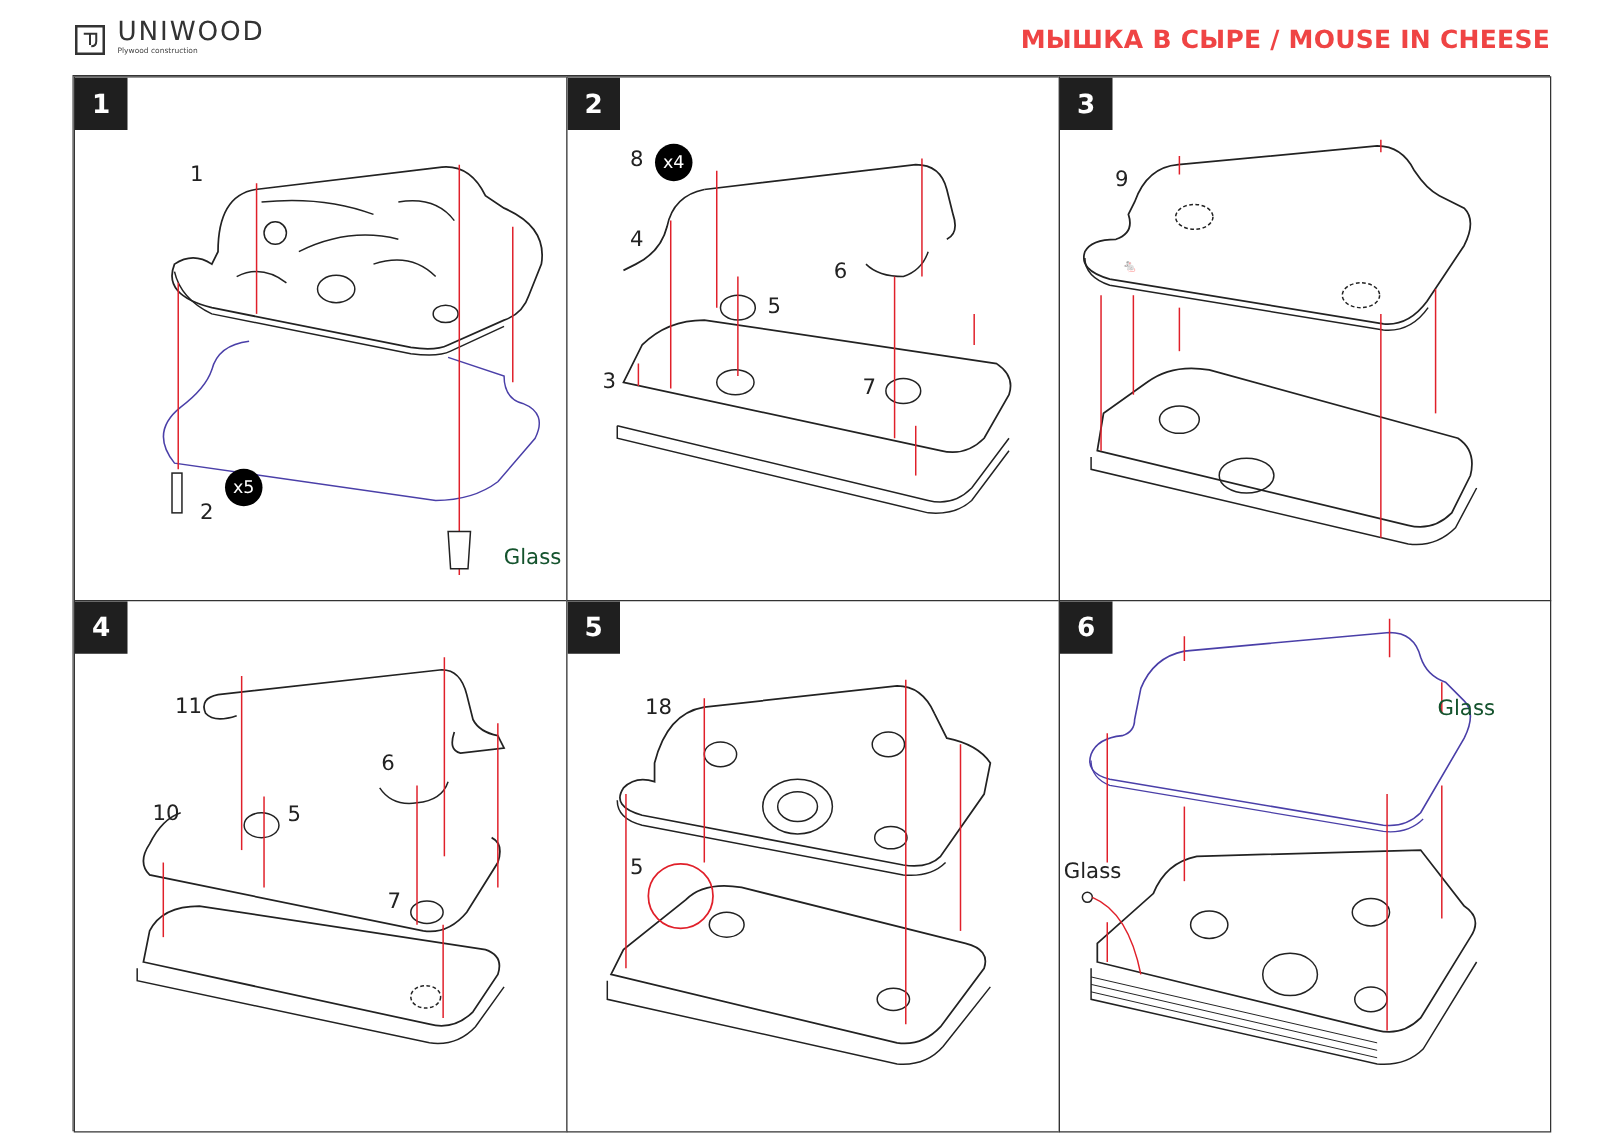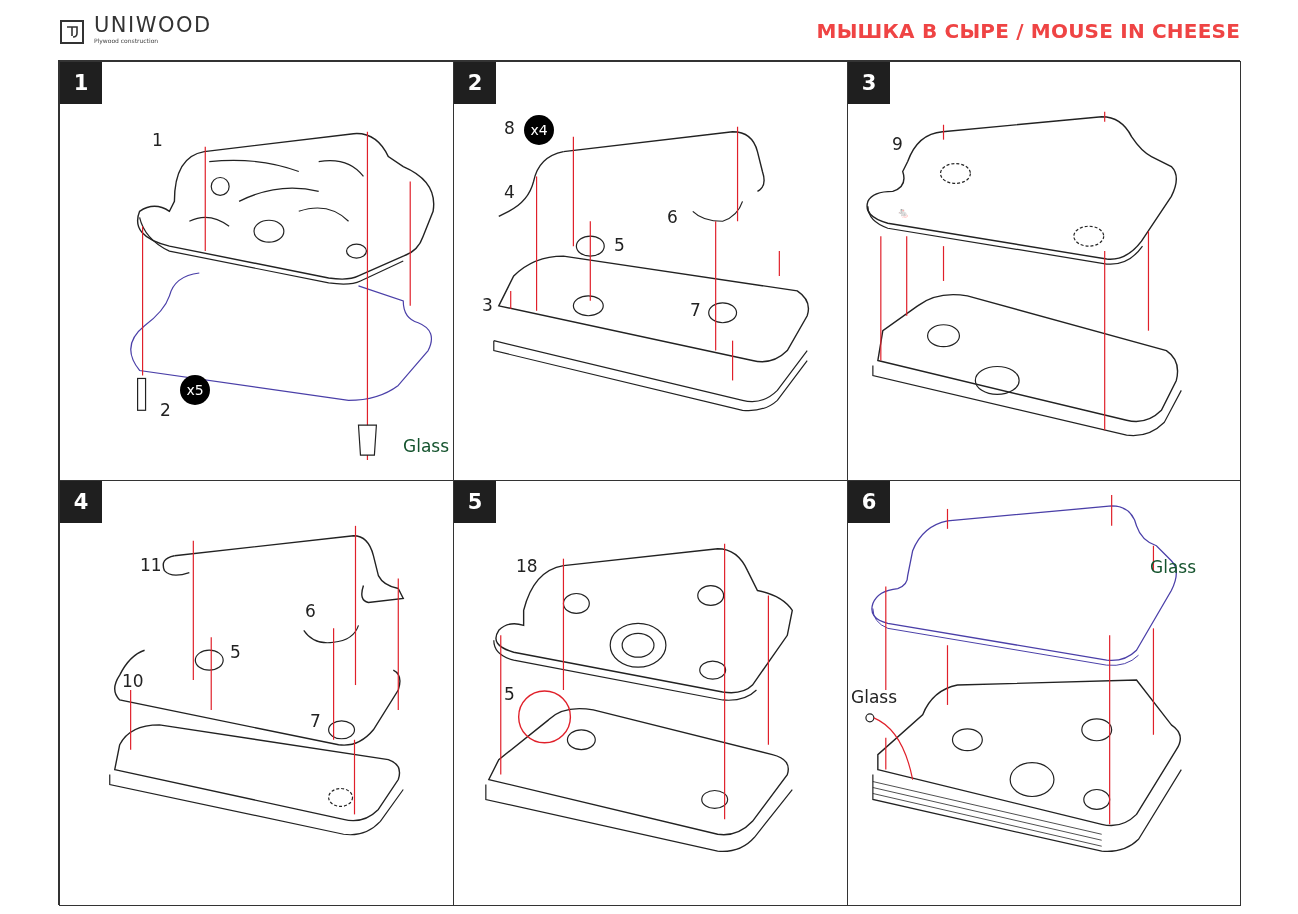--- a/index.html
+++ b/index.html
@@ -138,21 +138,21 @@
         <line x1="297" y1="45" x2="297" y2="205"></line>
         <line x1="340" y1="98" x2="340" y2="230"></line>
         <line x1="152" y1="157" x2="152" y2="230"></line>
         <line x1="275" y1="148" x2="275" y2="260"></line>
         <line x1="71" y1="210" x2="71" y2="270"></line>
         <line x1="296" y1="260" x2="296" y2="335"></line>
       </g>
     </svg>
     <div class="lbl" style="left:80px;top:74px;">11</div>
     <div class="lbl" style="left:245px;top:120px;">6</div>
-    <div class="lbl" style="left:62px;top:190px;">10</div>
+    <div class="lbl" style="left:62px;top:160px;">10</div>
     <div class="lbl" style="left:170px;top:161px;">5</div>
     <div class="lbl" style="left:250px;top:230px;">7</div>
   </div>
 
   <div class="panel" style="left:394px;top:419px;width:395px;height:426px;">
     <div class="step-badge">5</div>
     <svg viewBox="0 0 395 426">
       <path d="M45 150 Q55 140 70 145 L70 130 Q80 90 110 85 L265 68 Q285 68 295 90 L305 110 Q330 115 340 130 L335 155 L300 205 Q290 215 270 212 L60 172 Q35 165 45 150 Z" fill="#fff" stroke="#222" stroke-width="1.4"></path>
       <path d="M40 160 Q40 175 60 180 L270 220 Q292 222 304 210" fill="none" stroke="#222" stroke-width="1.2"></path>
       <ellipse cx="185" cy="165" rx="28" ry="22" fill="none" stroke="#222" stroke-width="1.2"></ellipse>

